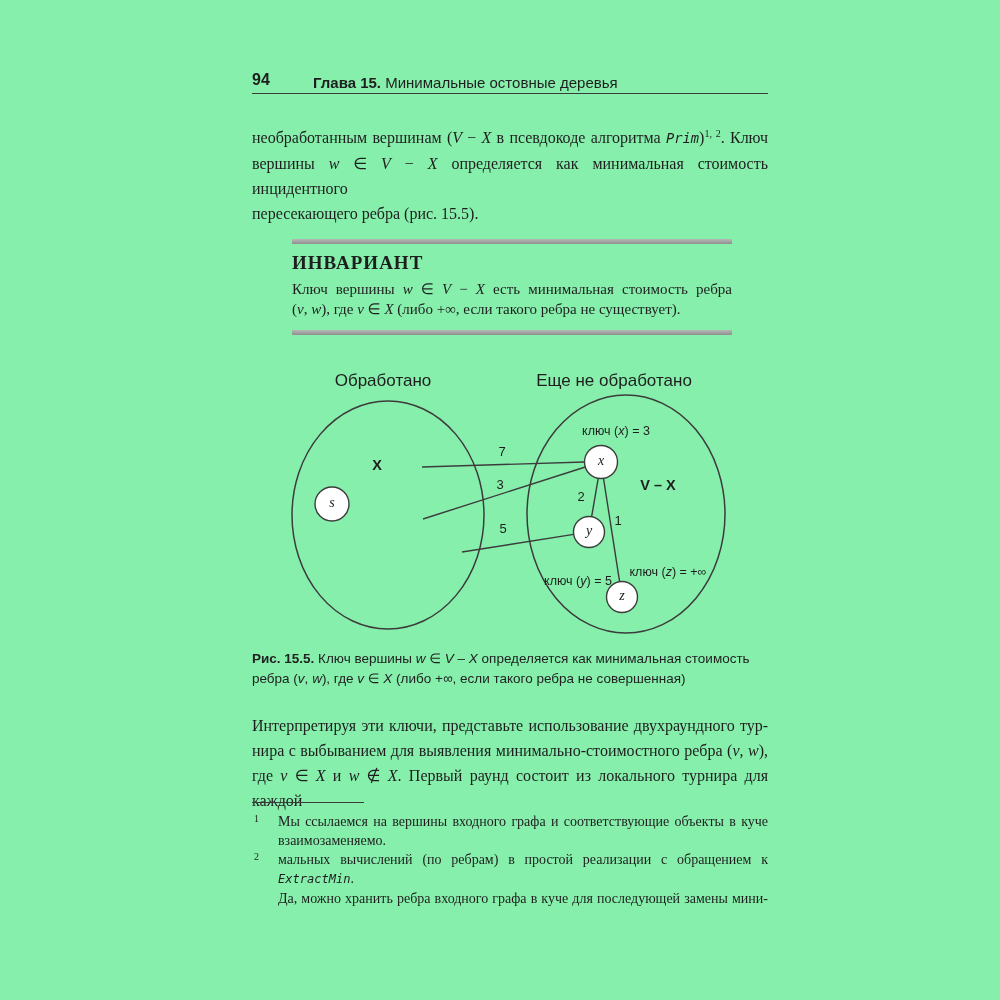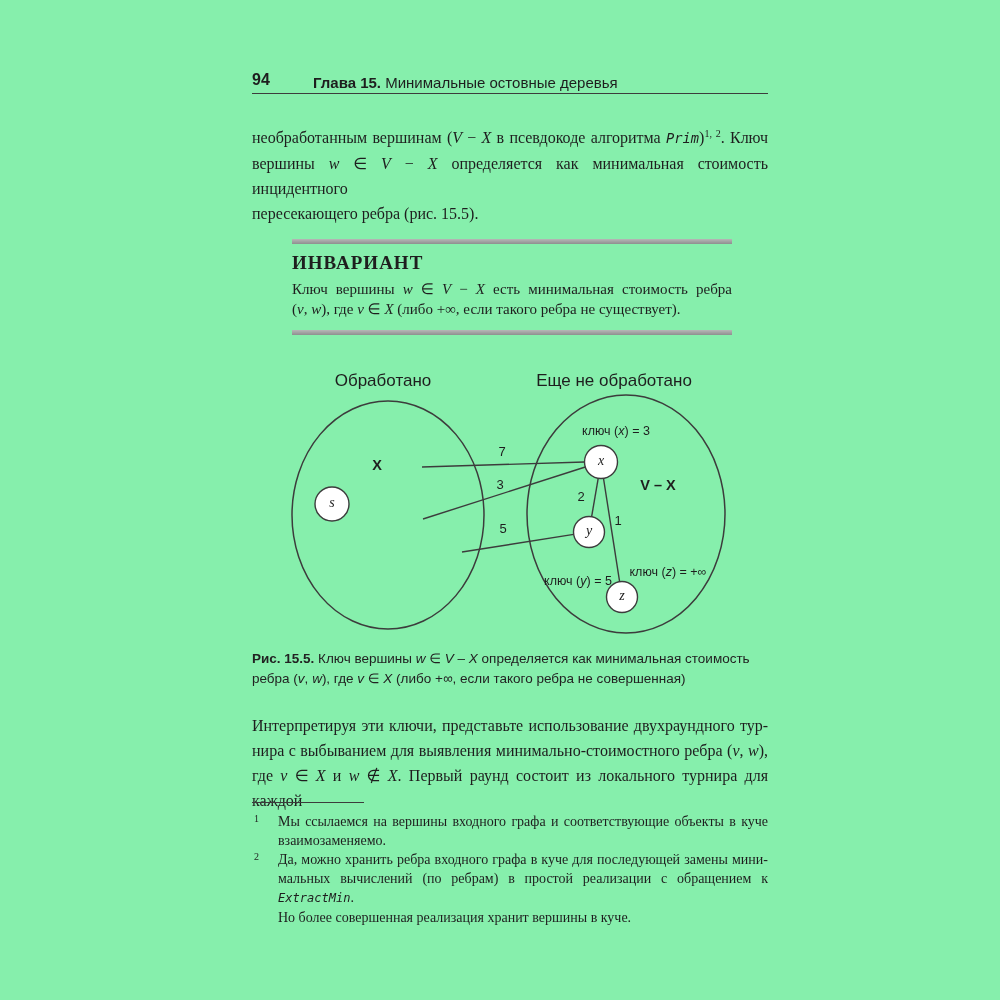--- a/index.html
+++ b/index.html
@@ -136,19 +136,18 @@
 
   <div class="abs fn-rule"></div>
   <div class="abs fn-area">
     <div class="fn">
       <span class="fn-marker">1</span>
       <div class="jl"><span>Мы ссылаемся на вершины входного графа и соответствующие объекты в куче</span></div>
       <div class="ll"><span>взаимозаменяемо.</span></div>
     </div>
     <div class="fn">
       <span class="fn-marker">2</span>
+      <div class="jl"><span>мальных вычислений (по ребрам) в простой реализации с обращением к </span><span class="run-m">ExtractMin</span><span>.</span></div>
       <div class="jl"><span>Да, можно хранить ребра входного графа в куче для последующей замены мини-</span></div>
-      <div class="jl"><span>мальных вычислений (по ребрам) в простой реализации с обращением к </span><span class="run-m">ExtractMin</span><span>.</span></div>
-      <div class="ll"><span>Но более совершенная реализация хранит вершины в куче.</span></div>
     </div>
   </div>
 
 </div>
 
 </body></html>

